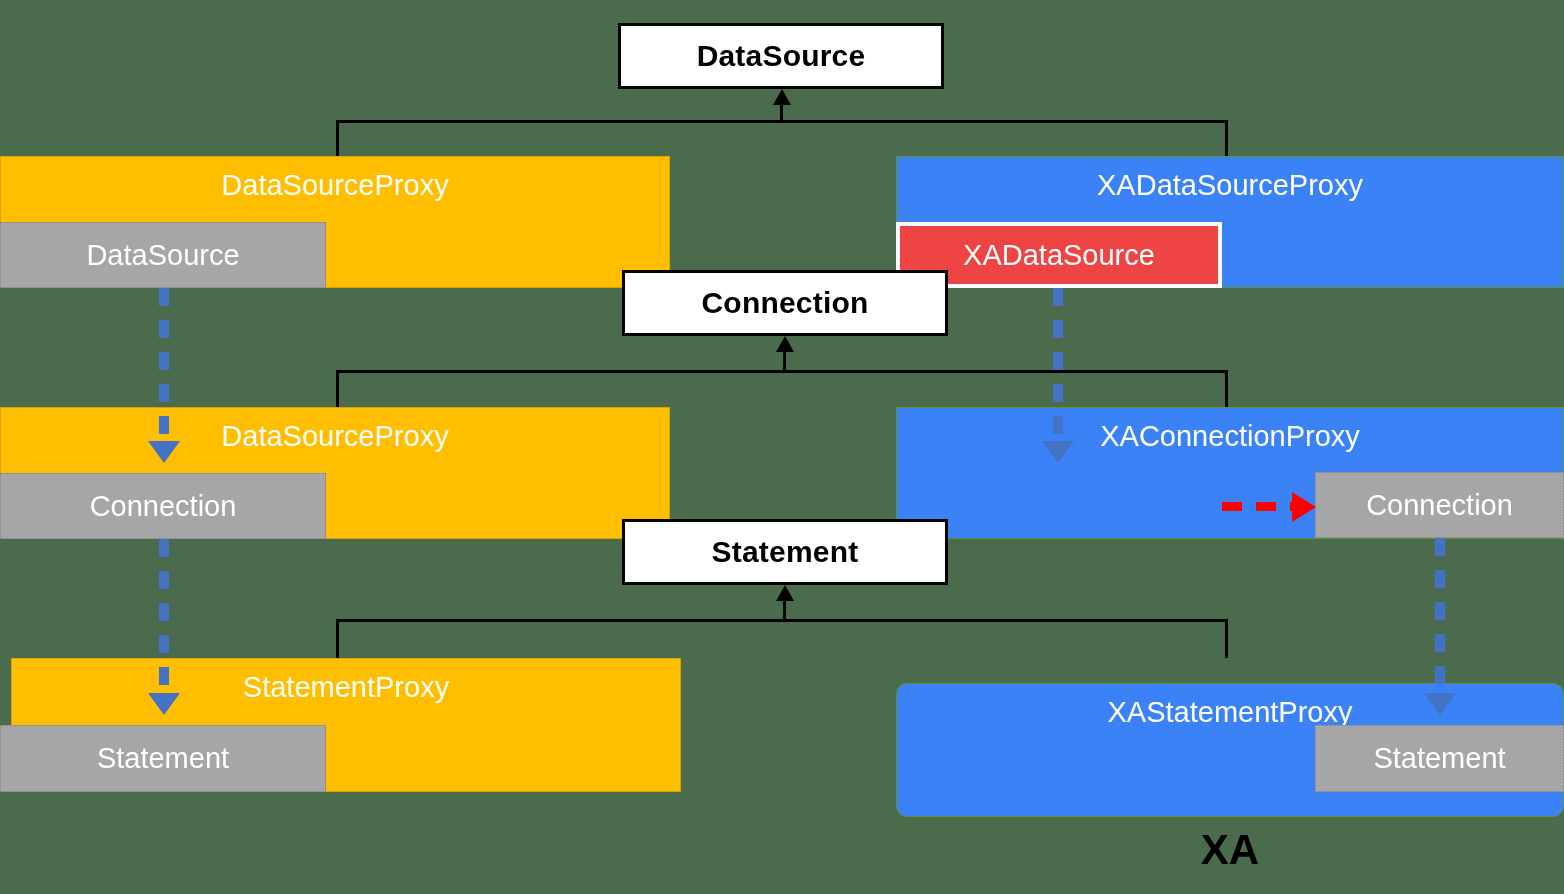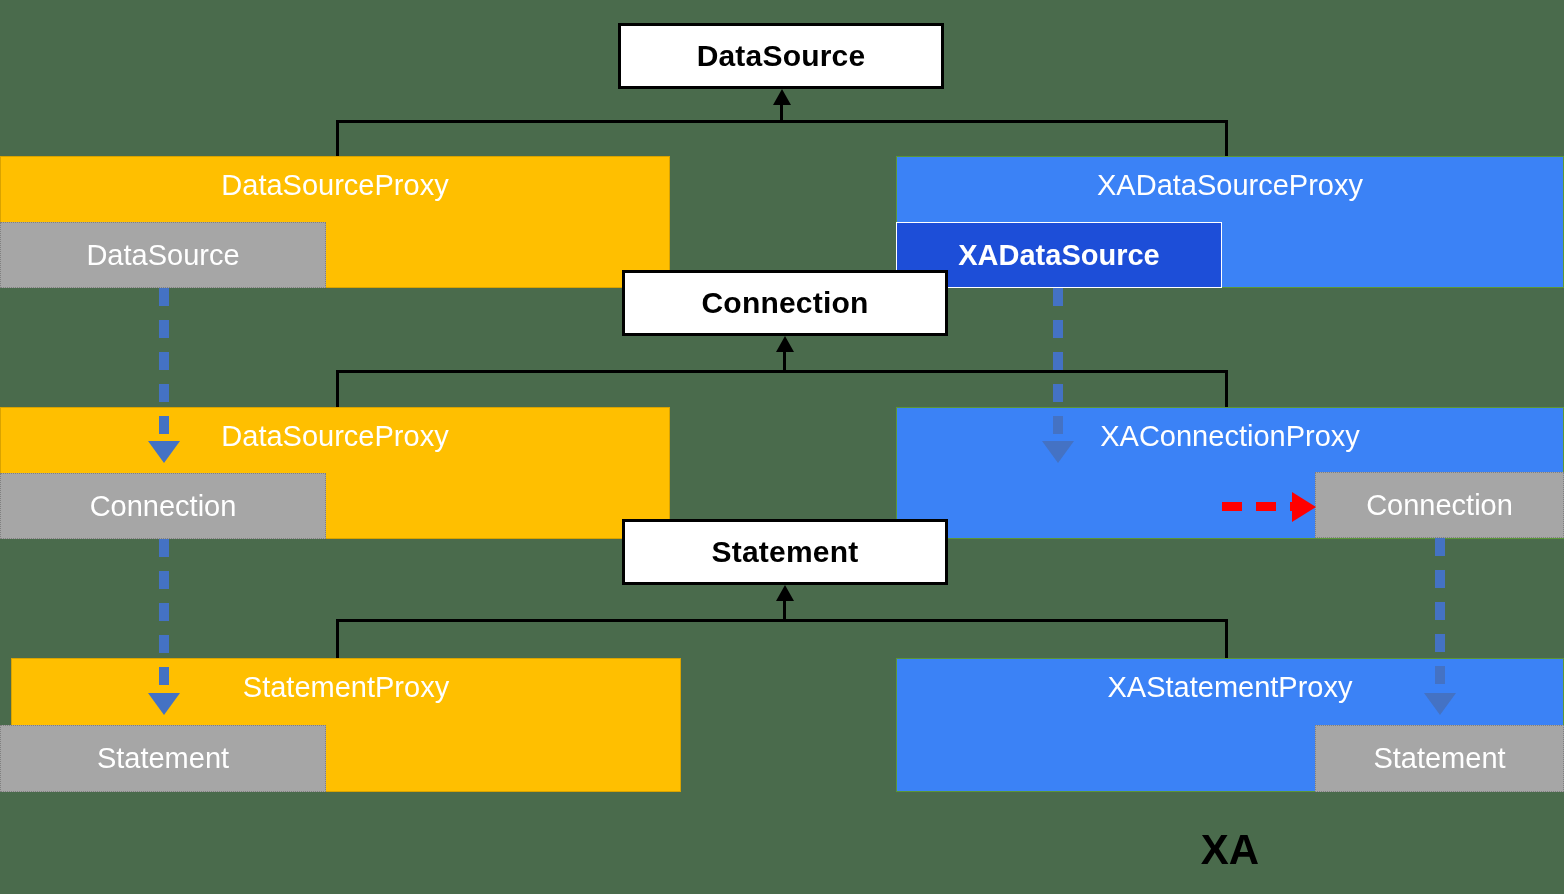--- a/index.html
+++ b/index.html
@@ -58,21 +58,21 @@
     position: absolute;
     box-sizing: border-box;
     display: flex;
     align-items: center;
     justify-content: center;
     color: #ffffff;
     font-size: 29px;
     z-index: 20;
   }
   .inner.gray   { background: #a6a6a6; border: 1px dotted #808080; }
-  .inner.orange { background: #1d4ed8; border: 1px solid #ffffff; font-weight: bold; }
+  .inner.orange { background: #ef4444; border: 4px solid #ffffff; }
 
   
   .hline {
     position: absolute;
     height: 3px;
     background: #000000;
     z-index: 5;
   }
   .vline {
     position: absolute;
@@ -203,21 +203,21 @@
   <div class="vline" style="left:336px; top:599px; height:39px;"></div>
   <div class="vline" style="left:1225px; top:599px; height:39px;"></div>
 
   <div class="proxy at" style="left:11px; top:638px; width:670px; height:134px;">
     <div class="proxy-title">StatementProxy</div>
   </div>
   <div class="inner gray" style="left:0px; top:705px; width:326px; height:67px;">
     <span>Statement</span>
   </div>
 
-  <div class="proxy xa" style="left:896px; top:638px; width:668px; height:134px;">
+  <div class="proxy xa" style="left:896px; top:663px; width:668px; height:134px;border-radius:11px;">
     <div class="proxy-title">XAStatementProxy</div>
   </div>
   <div class="inner gray" style="left:1315px; top:705px; width:249px; height:67px;">
     <span>Statement</span>
   </div>
 
   <div class="bluearrow" style="left:159px; top:268px; height:155px;"></div>
   <div class="bluehead" style="left:148px; top:421px;"></div>
 
   <div class="bluearrow" style="left:159px; top:519px; height:156px;"></div>

